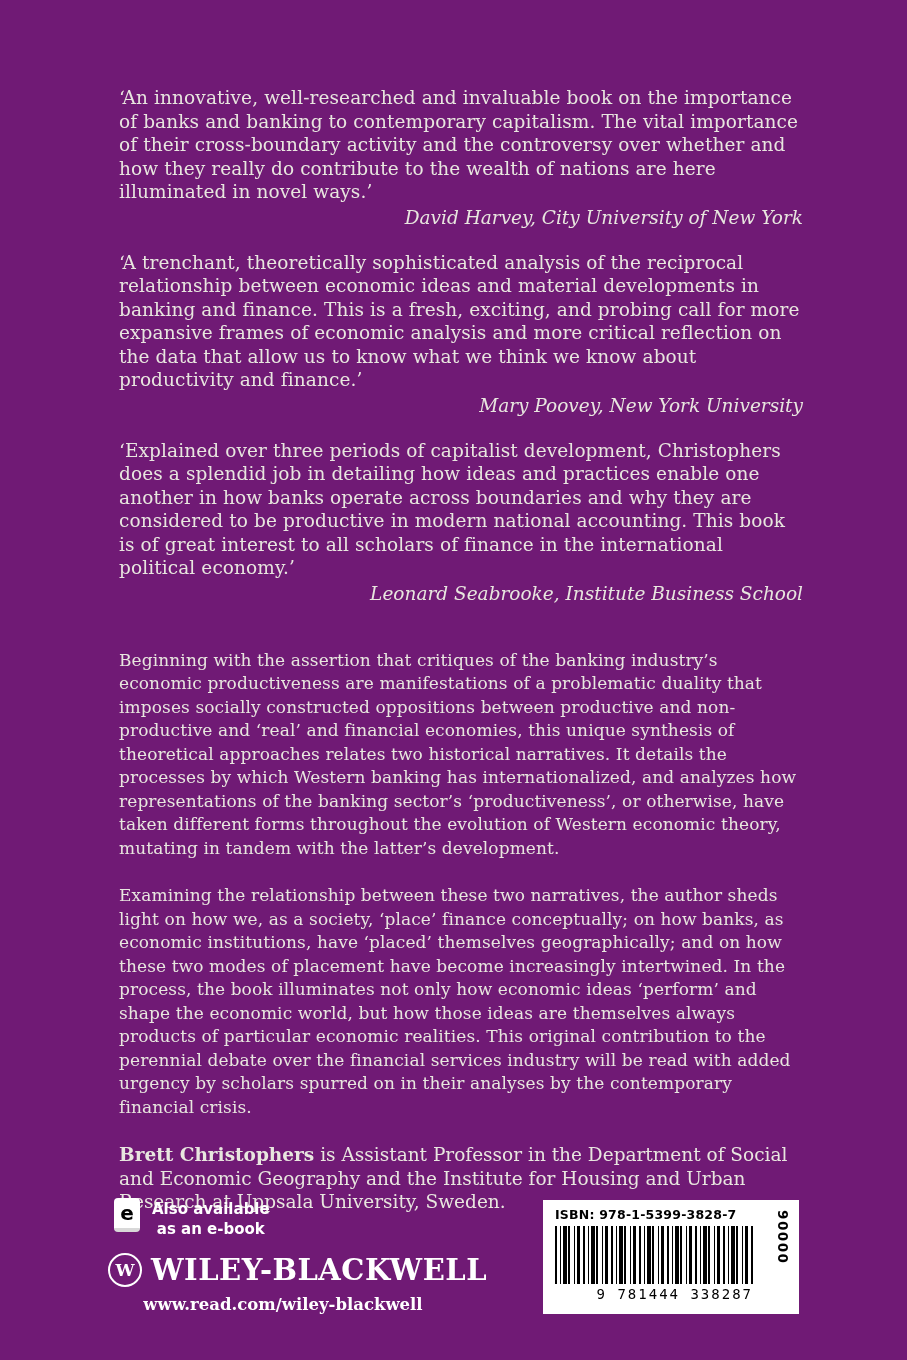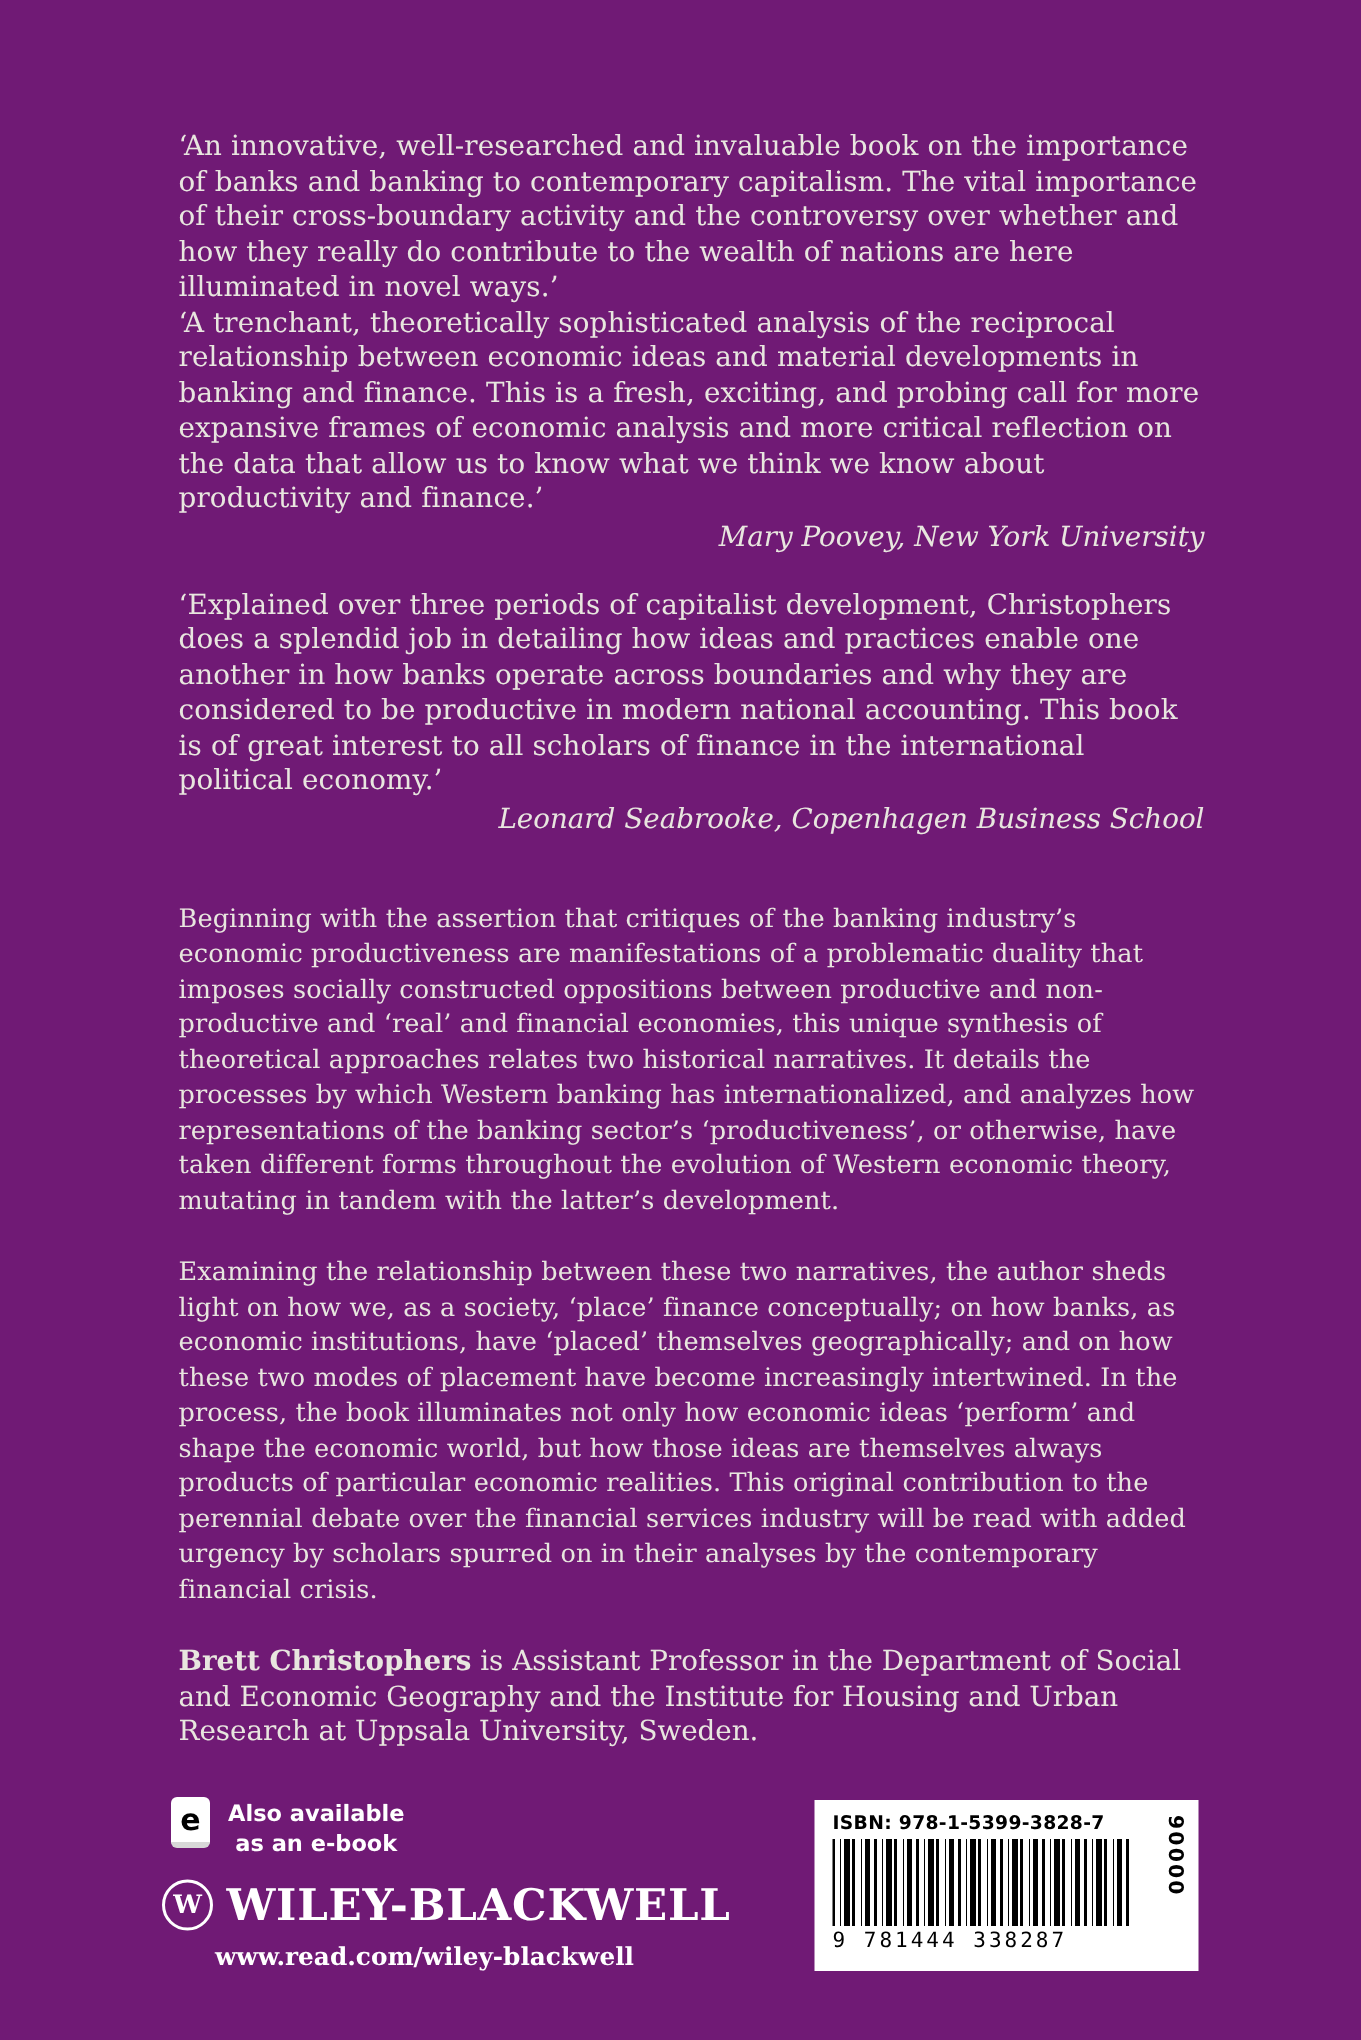--- a/index.html
+++ b/index.html
@@ -147,21 +147,21 @@
       #000 0px 2px,  #fff 2px 5px,
       #000 5px 6px,  #fff 6px 8px,
       #000 8px 12px, #fff 12px 13px,
       #000 13px 15px,#fff 15px 19px,
       #000 19px 20px,#fff 20px 22px,
       #000 22px 25px,#fff 25px 28px);
   }
   .barcode-digits {
     margin-top: 2px;
     width: 198px;
-    text-align: left;
+    text-align: right;
     font-family: "DejaVu Sans Mono", monospace;
     font-size: 14px;
     letter-spacing: 2px;
     white-space: nowrap;
   }
   .price-code {
     position: absolute;
     top: 10px;
     right: 8px;
     writing-mode: vertical-rl;
@@ -171,26 +171,27 @@
     letter-spacing: 1.5px;
   }
 </style>
 </head>
 <body>
 
 <div class="cover">
   <div class="content">
 
     <div class="quote">‘An innovative, well-researched and invaluable book on the importance of banks and banking to contemporary capitalism. The vital importance of their cross-boundary activity and the controversy over whether and how they really do contribute to the wealth of nations are here illuminated in novel ways.’</div>
+    <div class="attribution">David Harvey,  City University of New York</div>
 
     <div class="quote">‘A trenchant, theoretically sophisticated analysis of the reciprocal relationship between economic ideas and material developments in banking and finance. This is a fresh, exciting, and probing call for more expansive frames of economic analysis and more critical reflection on the data that allow us to know what we think we know about productivity and finance.’</div>
     <div class="attribution">Mary Poovey, New York University</div>
 
     <div class="quote">‘Explained over three periods of capitalist development, Christophers does a splendid job in detailing how ideas and practices enable one another in how banks operate across boundaries and why they are considered to be productive in modern national accounting. This book is of great interest to all scholars of finance in the international political economy.’</div>
-    <div class="attribution">Leonard Seabrooke, Copenhagen Business School</div>
+    <div class="attribution">Leonard Seabrooke, Institute Business School</div>
 
     <div class="description-block">
       <div class="paragraph">Beginning with the assertion that critiques of the banking industry’s economic productiveness are manifestations of a problematic duality that imposes socially constructed oppositions between productive and non-productive and ‘real’ and financial economies, this unique synthesis of theoretical approaches relates two historical narratives. It details the processes by which Western banking has internationalized, and analyzes how representations of the banking sector’s ‘productiveness’, or otherwise, have taken different forms throughout the evolution of Western economic theory, mutating in tandem with the latter’s development.</div>
       <div class="paragraph">Examining the relationship between these two narratives, the author sheds light on how we, as a society, ‘place’ finance conceptually; on how banks, as economic institutions, have ‘placed’ themselves geographically; and on how these two modes of placement have become increasingly intertwined. In the process, the book illuminates not only how economic ideas ‘perform’ and shape the economic world, but how those ideas are themselves always products of particular economic realities. This original contribution to the perennial debate over the financial services industry will be read with added urgency by scholars spurred on in their analyses by the contemporary financial crisis.</div>
     </div>
 
     <div class="author-bio">
       <span class="author-name">Brett Christophers</span><span> is Assistant Professor in the Department of Social and Economic Geography and the Institute for Housing and Urban Research at Uppsala University, Sweden.</span>
     </div>
 

